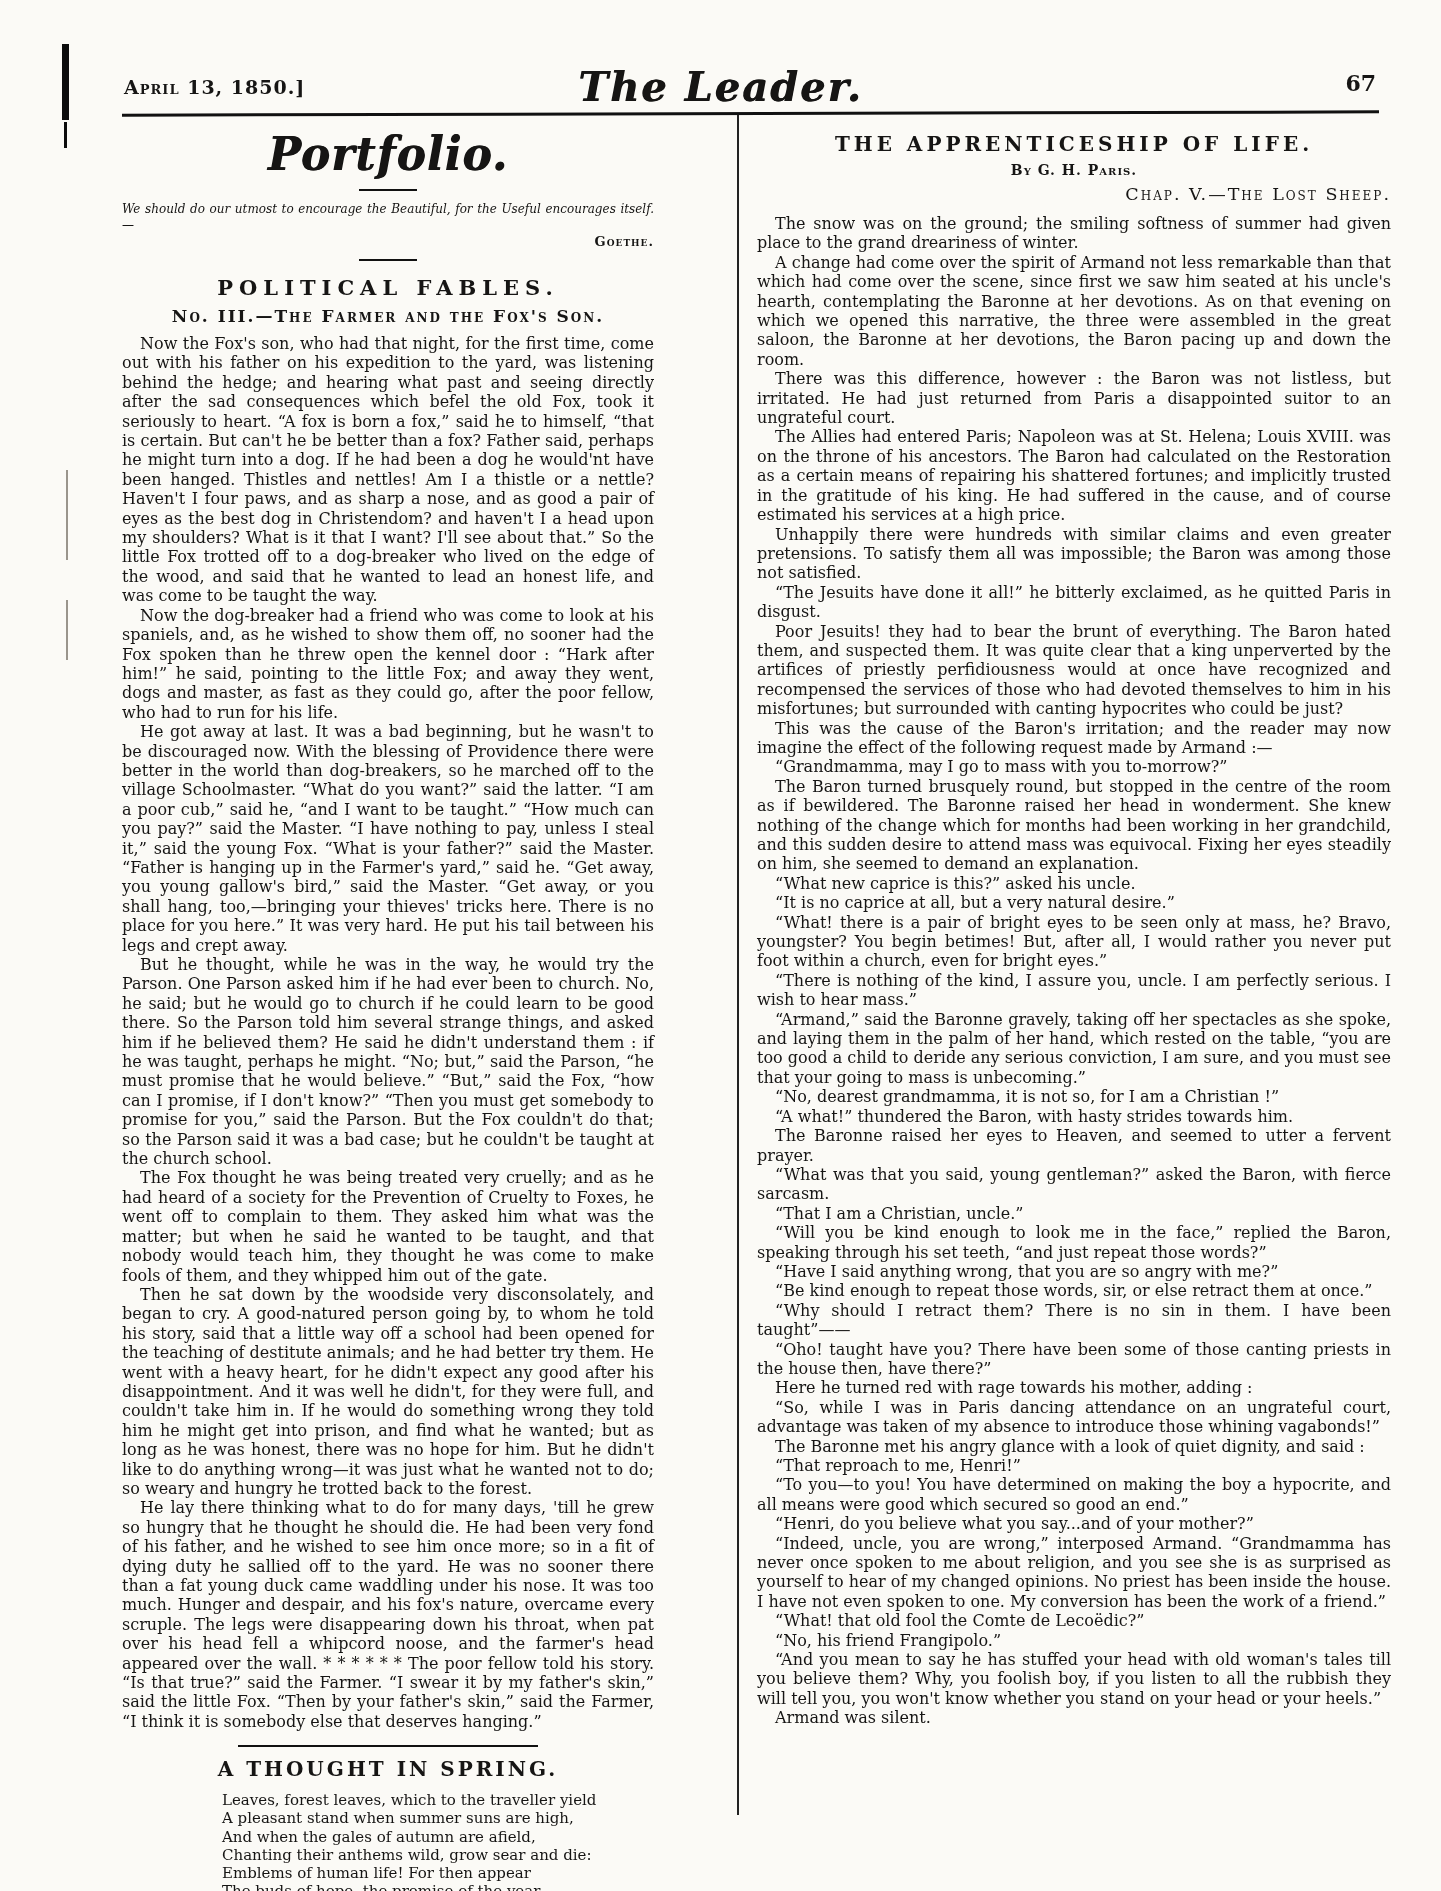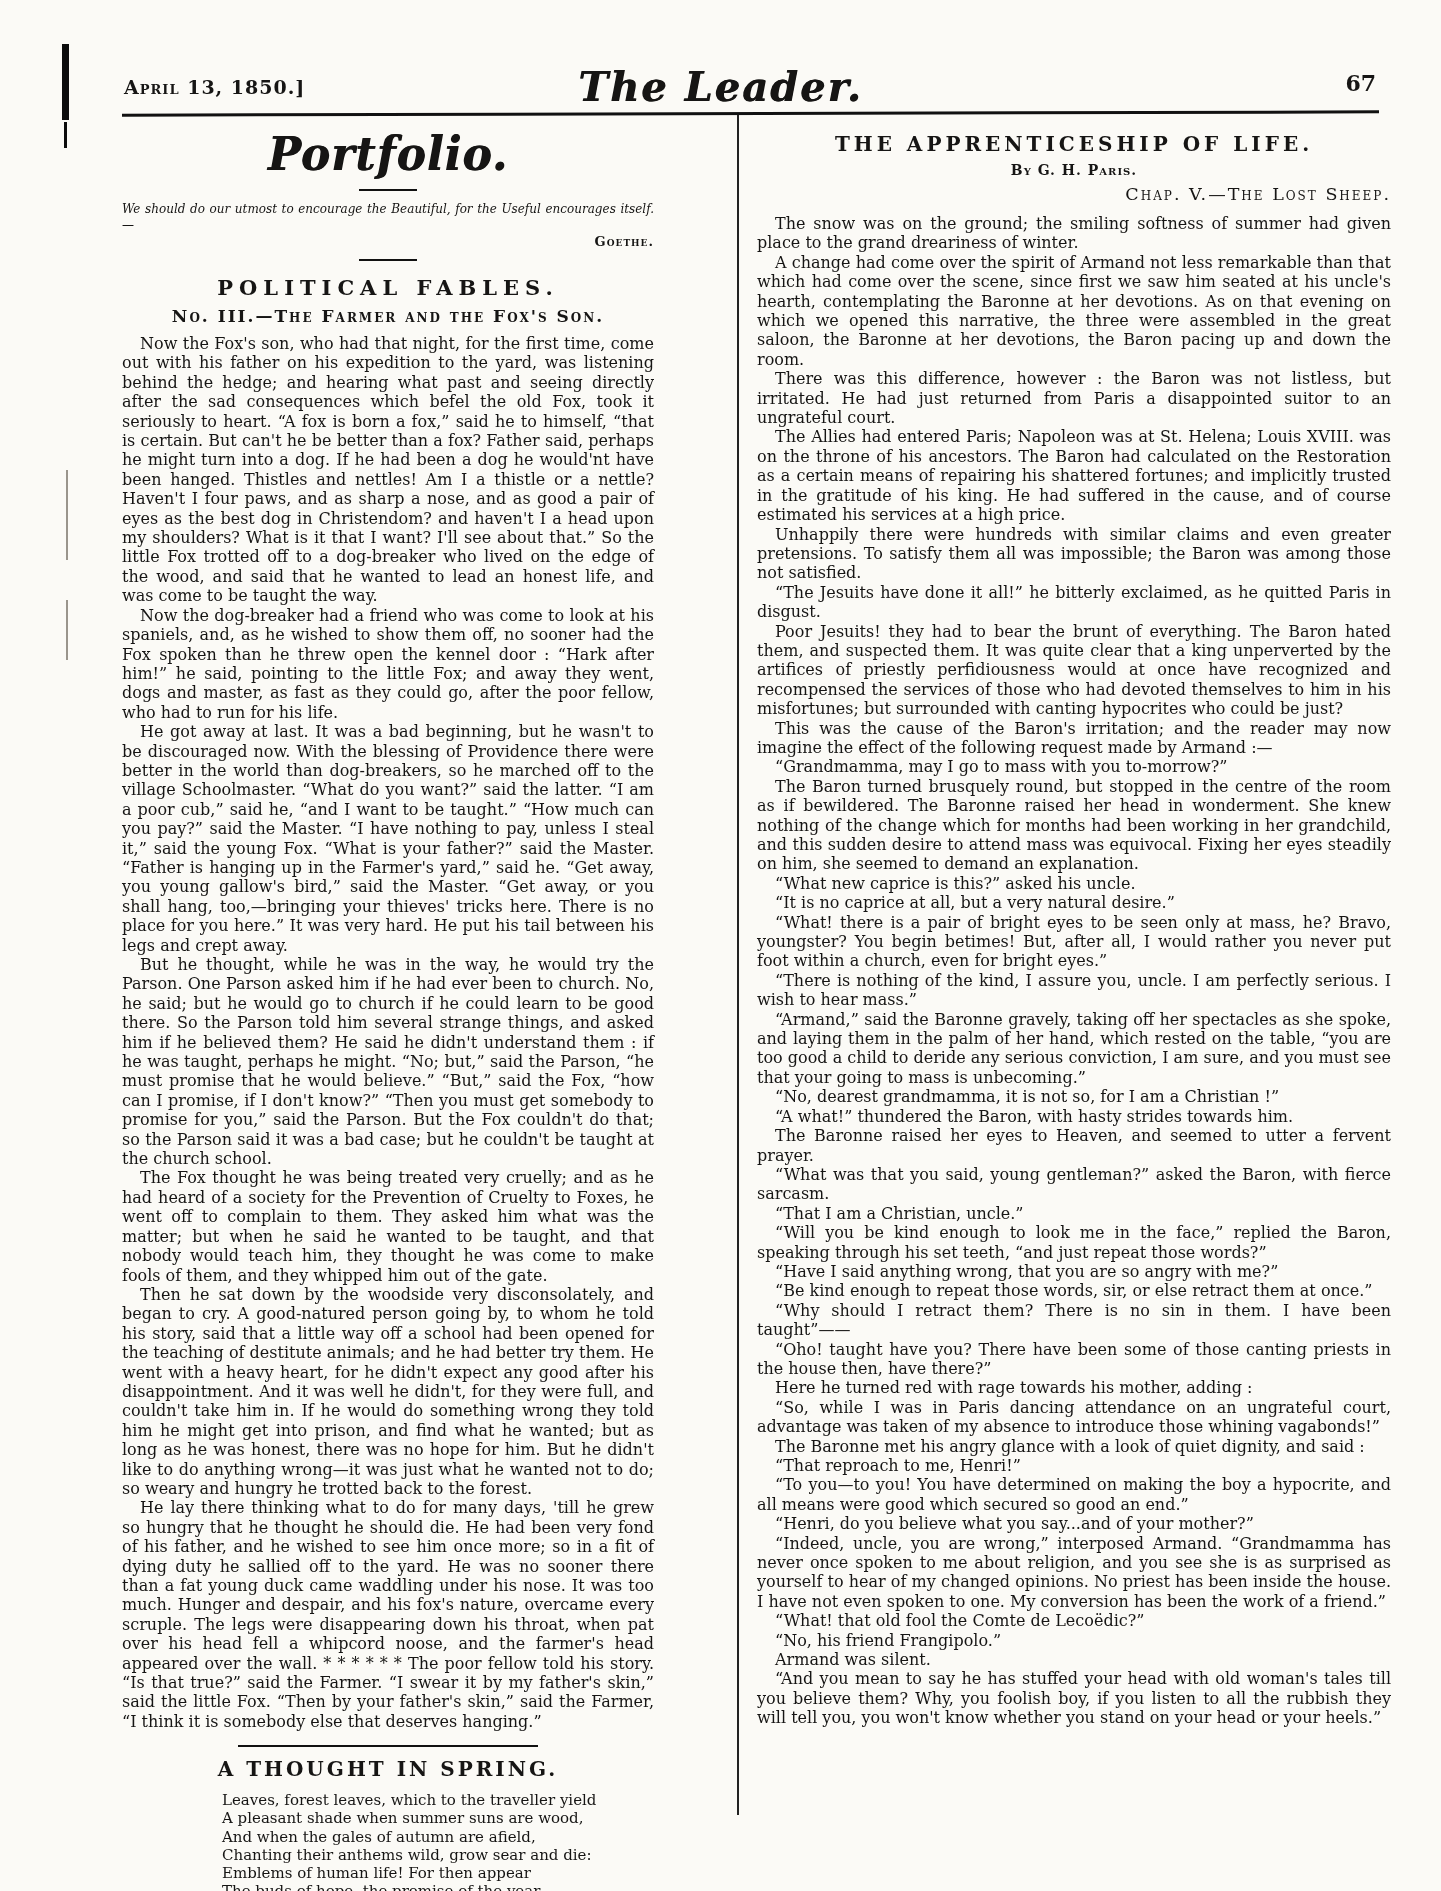--- a/index.html
+++ b/index.html
@@ -115,21 +115,21 @@
       <p>The Fox thought he was being treated very cruelly; and as he had heard of a society for the Prevention of Cruelty to Foxes, he went off to complain to them.  They asked him what was the matter; but when he said he wanted to be taught, and that nobody would teach him, they thought he was come to make fools of them, and they whipped him out of the gate.</p>
       <p>Then he sat down by the woodside very disconsolately, and began to cry.  A good-natured person going by, to whom he told his story, said that a little way off a school had been opened for the teaching of destitute animals; and he had better try them.  He went with a heavy heart, for he didn't expect any good after his disappointment.  And it was well he didn't, for they were full, and couldn't take him in.  If he would do something wrong they told him he might get into prison, and find what he wanted; but as long as he was honest, there was no hope for him.  But he didn't like to do anything wrong—it was just what he wanted not to do; so weary and hungry he trotted back to the forest.</p>
       <p>He lay there thinking what to do for many days, 'till he grew so hungry that he thought he should die.  He had been very fond of his father, and he wished to see him once more; so in a fit of dying duty he sallied off to the yard.  He was no sooner there than a fat young duck came waddling under his nose.  It was too much.  Hunger and despair, and his fox's nature, overcame every scruple.  The legs were disappearing down his throat, when pat over his head fell a whipcord noose, and the farmer's head appeared over the wall.  *   *   *   *   *   *   The poor fellow told his story.  “Is that true?” said the Farmer.  “I swear it by my father's skin,” said the little Fox.  “Then by your father's skin,” said the Farmer, “I think it is somebody else that deserves hanging.”</p>
     </div>
 
   <div class="poem">
     <div class="mid-rule"></div>
     <div class="poem-title">A THOUGHT IN SPRING.</div>
     <div class="poem-lines">
         <p>Leaves, forest leaves, which to the traveller yield</p>
-        <p>A pleasant shade when summer suns are wood,</p>
+        <p>A pleasant stand when summer suns are high,</p>
         <p>And when the gales of autumn are afield,</p>
         <p>Chanting their anthems wild, grow sear and die:</p>
         <p>Emblems of human life!  For then appear</p>
         <p>The buds of hope, the promise of the year,</p>
       </div>
 
   </div>
 </div>
 
 <div class="col-right">
@@ -164,16 +164,16 @@
       <p>“Oho! taught have you?  There have been some of those canting priests in the house then, have there?”</p>
       <p>Here he turned red with rage towards his mother, adding :</p>
       <p>“So, while I was in Paris dancing attendance on an ungrateful court, advantage was taken of my absence to introduce those whining vagabonds!”</p>
       <p>The Baronne met his angry glance with a look of quiet dignity, and said :</p>
       <p>“That reproach to me, Henri!”</p>
       <p>“To you—to you!  You have determined on making the boy a hypocrite, and all means were good which secured so good an end.”</p>
       <p>“Henri, do you believe what you say...and of your mother?”</p>
       <p>“Indeed, uncle, you are wrong,” interposed Armand.  “Grandmamma has never once spoken to me about religion, and you see she is as surprised as yourself to hear of my changed opinions.  No priest has been inside the house.  I have not even spoken to one.  My conversion has been the work of a friend.”</p>
       <p>“What! that old fool the Comte de Lecoëdic?”</p>
       <p>“No, his friend Frangipolo.”</p>
+      <p>“And you mean to say he has stuffed your head with old woman's tales till you believe them?  Why, you foolish boy, if you listen to all the rubbish they will tell you, you won't know whether you stand on your head or your heels.”</p>
       <p>Armand was silent.</p>
-      <p>“And you mean to say he has stuffed your head with old woman's tales till you believe them?  Why, you foolish boy, if you listen to all the rubbish they will tell you, you won't know whether you stand on your head or your heels.”</p>
     </div>
 </div>
 
 </body></html>

